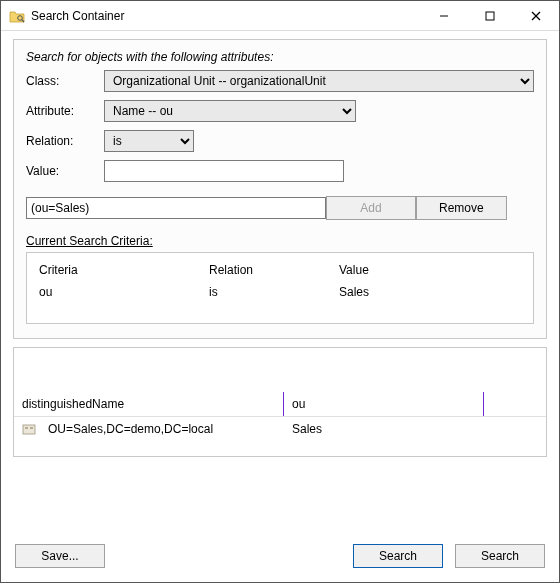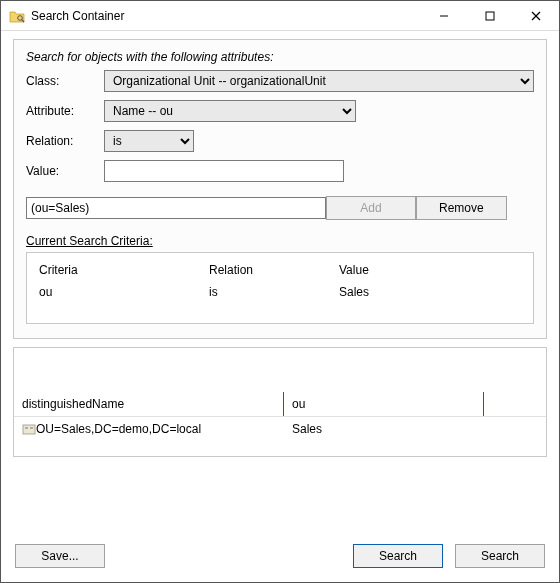--- a/index.html
+++ b/index.html
@@ -128,21 +128,21 @@
     align-items: center;
   }
   .res-head { border-bottom: 1px solid #e0e0e0; }
   .res-head > div {
     padding: 5px 8px;
     border-right: 1px solid #6d28d9;
     margin-top: 44px;
   }
   .res-row > div {
     padding: 5px 8px;
-    display: flex; align-items: center; gap: 0;
+    display: flex; align-items: center; gap: 12px;
   }
   .rcol-a { width: 270px; }
   .rcol-b { width: 200px; }
   .bottombar {
     display: flex;
     align-items: center;
     padding: 10px 14px 14px 14px;
     gap: 12px;
   }
   .bottombar .spacer { flex: 1; }

